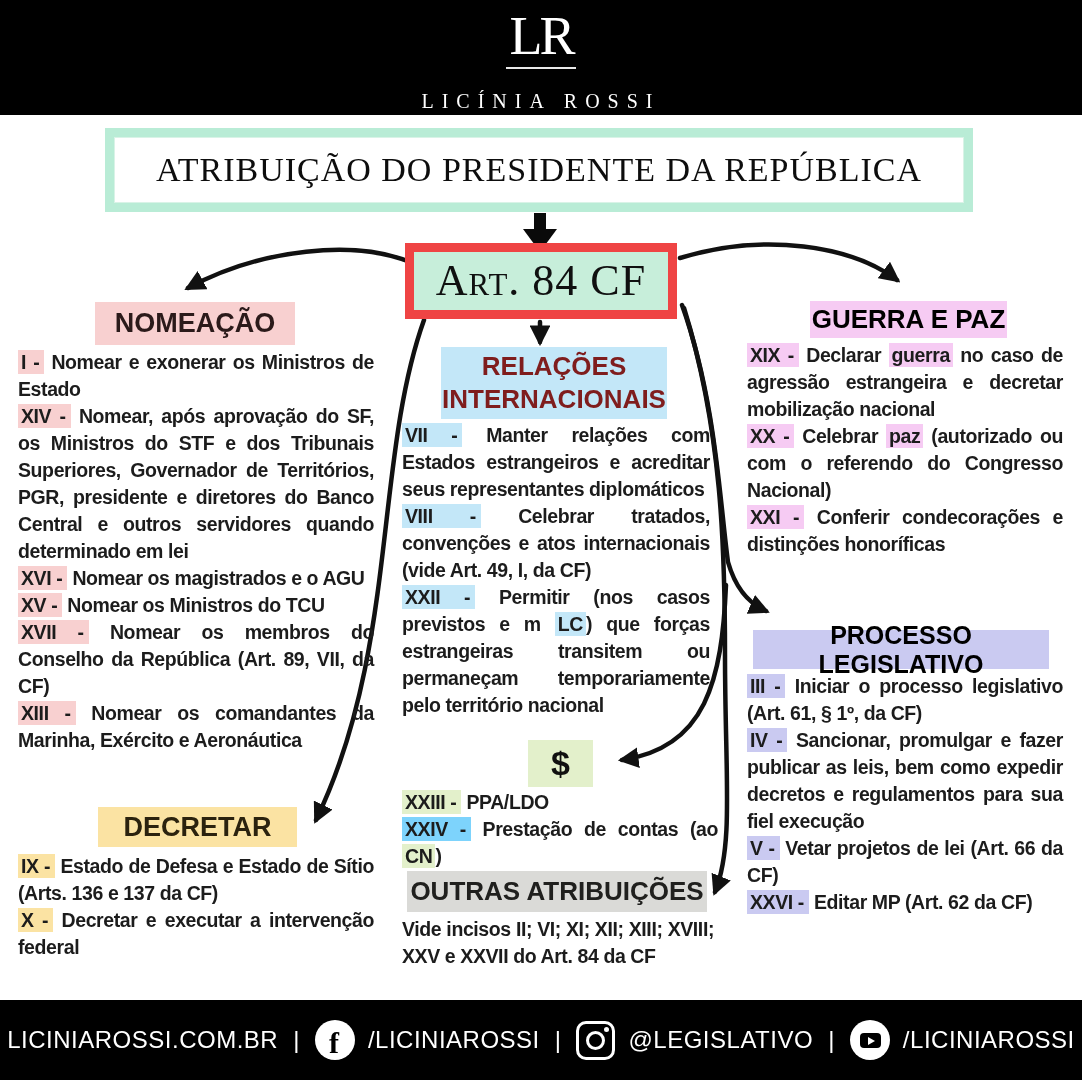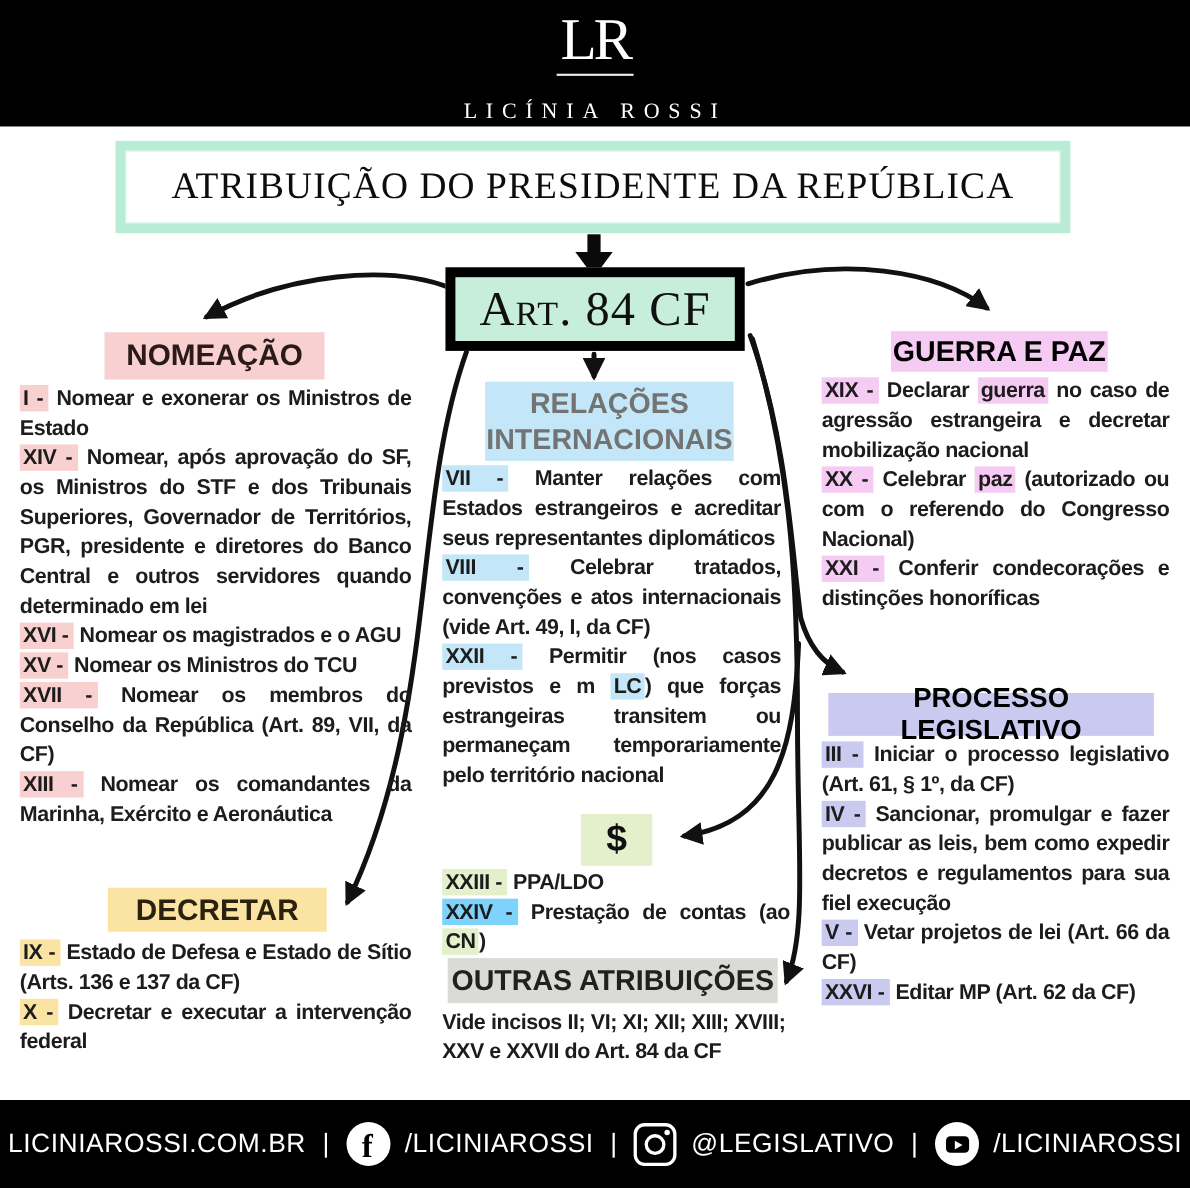--- a/index.html
+++ b/index.html
@@ -13,29 +13,29 @@
   .brand{font-family:"Liberation Serif",serif;font-size:20px;letter-spacing:8px;margin-top:21px;}
   
   .title-box{position:absolute;left:105px;top:128px;width:868px;height:84px;background:#b9ecd6;
              padding:9px;box-sizing:border-box;z-index:2;}
   .title-inner{background:#fff;border:1px solid #d9f3e7;width:100%;height:100%;box-sizing:border-box;
                display:flex;align-items:center;justify-content:center;
                font-family:"Liberation Serif",serif;font-size:34px;letter-spacing:1px;color:#0d0d0d;
                white-space:nowrap;}
   
   .art-box{position:absolute;left:405px;top:243px;width:272px;height:76px;background:#c7eeda;
-           border:9px solid #000000;box-sizing:border-box;display:flex;align-items:center;justify-content:center;
+           border:9px solid #ef4444;box-sizing:border-box;display:flex;align-items:center;justify-content:center;
            z-index:3;}
   .art-label{font-family:"Liberation Serif",serif;font-variant:small-caps;font-size:44px;color:#101010;
              letter-spacing:1px;line-height:1;}
   
   .sec-header{position:absolute;display:flex;align-items:center;justify-content:center;text-align:center;
               font-weight:bold;color:#000000;z-index:2;}
   #h-nomeacao{left:95px;top:302px;width:200px;height:43px;font-size:27px;color:#2b1a1a;}
-  #h-relacoes{left:441px;top:347px;width:226px;padding:3px 0;font-size:26px;line-height:33px;color:#737373;}
+  #h-relacoes{left:441px;top:347px;width:226px;padding:3px 0;font-size:26px;line-height:33px;color:#7f1d1d;}
   #h-guerra{left:810px;top:301px;width:197px;height:37px;font-size:26px;}
   #h-processo{left:753px;top:630px;width:296px;height:39px;font-size:25px;}
   #h-decretar{left:98px;top:807px;width:199px;height:40px;font-size:27px;color:#2b220e;}
   #h-outras{left:407px;top:871px;width:300px;height:41px;font-size:26px;color:#20201e;}
   #money-box{left:528px;top:740px;width:65px;height:47px;font-size:34px;font-weight:bold;color:#101010;}
   
   .body-text{position:absolute;font-weight:bold;font-size:19.5px;line-height:27px;letter-spacing:-0.4px;
              color:#1c1c1c;text-align:justify;z-index:2;}
   #b-nomeacao{left:18px;top:349px;width:356px;}
   #b-relacoes{left:402px;top:422px;width:308px;}

